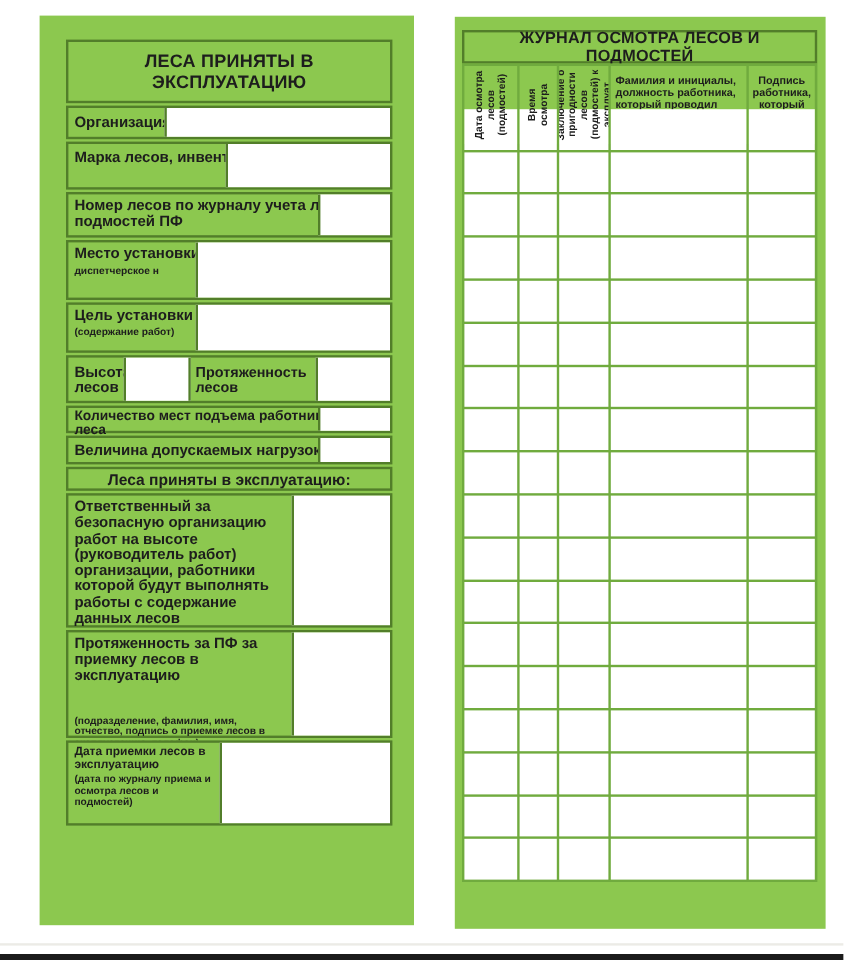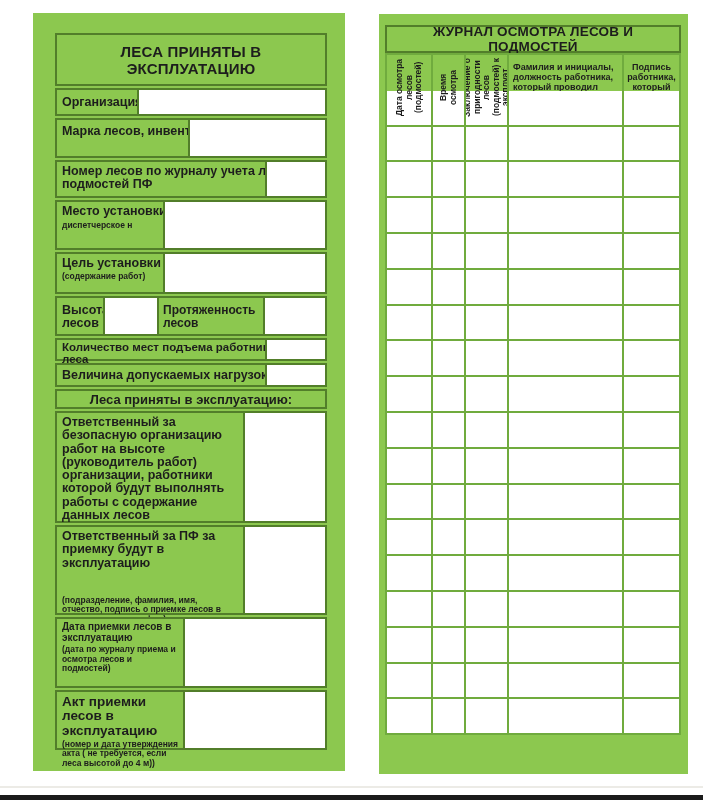--- a/index.html
+++ b/index.html
@@ -152,36 +152,31 @@
       <span>Леса приняты в эксплуатацию:</span>
     </div>
 
     <div class="frow r-resp1">
       <div class="flabel">Ответственный за безопасную организацию работ на высоте (руководитель работ) организации, работники которой будут выполнять работы с содержание данных лесов</div>
       <div class="fnote">(должность, фамилия, имя, отчество, подпись о приемке лесов в эксплуатацию, телефон)</div>
       <div class="finput"></div>
     </div>
 
     <div class="frow r-resp2">
-      <div class="flabel">Ответственный за ПФ за приемку будут в эксплуатацию</div>
+      <div class="flabel">Протяженность за ПФ за приемку лесов в эксплуатацию</div>
       <div class="fnote">(подразделение, фамилия, имя, отчество, подпись о приемке лесов в эксплуатацию, телефон)</div>
       <div class="finput"></div>
     </div>
 
     <div class="frow r-date">
       <div class="flabel">Дата приемки лесов в эксплуатацию</div>
       <div class="fnote">(дата по журналу приема и осмотра лесов и подмостей)</div>
       <div class="finput"></div>
     </div>
 
-    <div class="frow r-act">
-      <div class="flabel">Акт приемки лесов в эксплуатацию</div>
-      <div class="fnote">(номер и дата утверждения акта ( не требуется, если леса высотой до 4 м))</div>
-      <div class="finput"></div>
-    </div>
 
   </div>
 </div>
 
 <div id="right-panel" class="panel">
   <div class="jtitle">
     <span>ЖУРНАЛ ОСМОТРА ЛЕСОВ И ПОДМОСТЕЙ</span>
   </div>
 
   <div class="journal-table" id="journal-table">

